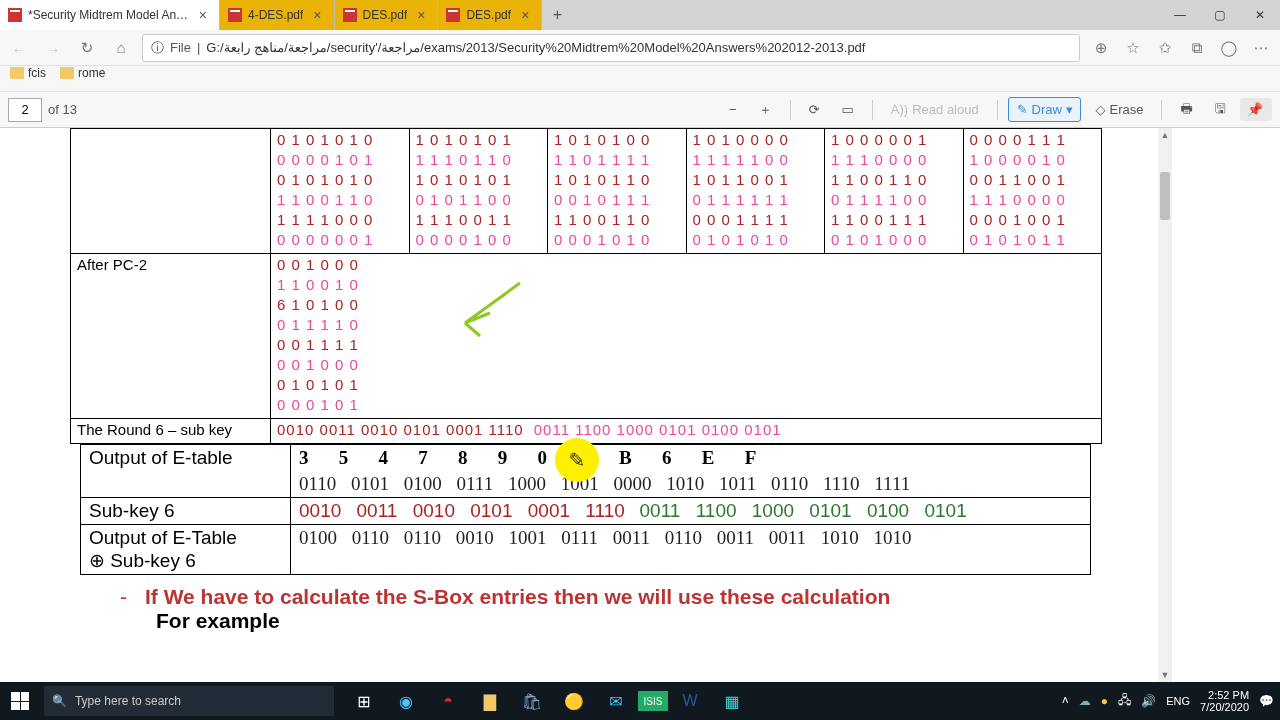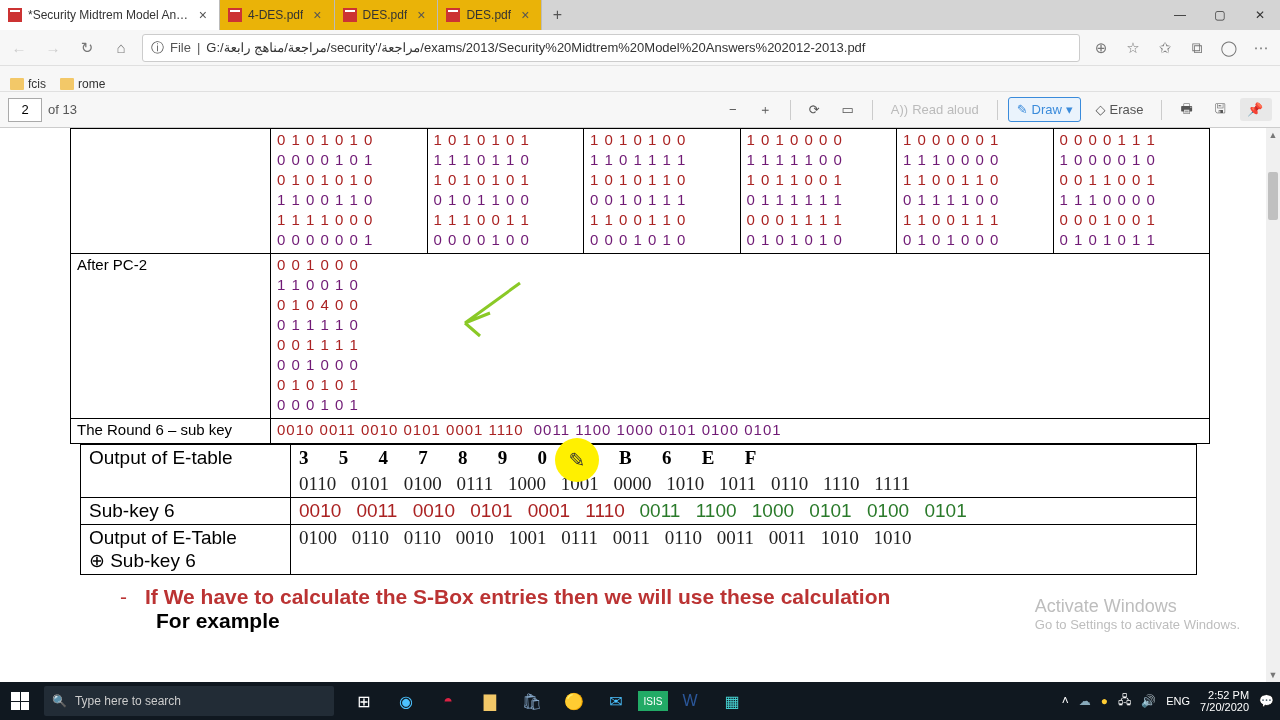--- a/index.html
+++ b/index.html
@@ -20,42 +20,42 @@
 
 .addrbar { height:36px; background:#f7f7f7; border-bottom:1px solid #e0e0e0; display:flex; align-items:center; padding:0 6px; gap:8px; }
 .navicon { width:26px; height:26px; display:flex; align-items:center; justify-content:center; color:#777; font-size:15px; border-radius:4px; }
 .navicon.muted { color:#ccc; }
 .urlbox { flex:1; height:28px; border:1px solid #ccc; border-radius:3px; background:#fff; display:flex; align-items:center; padding:0 8px; gap:6px; font-size:13px; color:#555; }
 .urlbox .file-label { color:#555; }
 .urlbox .url { color:#333; }
 .addricons { display:flex; gap:6px; }
 
 
-.bookbar { height:26px; background:#f7f7f7; border-bottom:1px solid #e0e0e0; display:flex; align-items:flex-end; padding:0 10px; gap:14px; font-size:12px; }
+.bookbar { height:26px; background:#f7f7f7; border-bottom:1px solid #e0e0e0; display:flex; align-items:flex-start; padding:0 10px; gap:14px; font-size:12px; }
 .bookitem { display:flex; align-items:center; gap:4px; color:#333; }
 .folder-icon { width:14px; height:12px; background:#f3c868; border-radius:1px; display:inline-block; }
 
 
 .pdfbar { height:36px; background:#f7f7f7; border-bottom:1px solid #ccc; display:flex; align-items:center; padding:0 8px; font-size:13px; color:#555; gap:6px; }
 .pginput { width:34px; height:24px; border:1px solid #aaa; text-align:center; font-size:13px; }
 .pdftool { display:flex; align-items:center; gap:4px; padding:4px 8px; border-radius:3px; }
 .pdftool.active { border:1px solid #3a8bdb; color:#3a8bdb; background:#eaf3fc; }
 .spacer { flex:1; }
 .sep { width:1px; height:20px; background:#ccc; margin:0 4px; }
 
 
-.content { width:1280px; height:554px; overflow:hidden; position:relative; background:#fff; }
+.content { width:1172px; height:554px; overflow:hidden; position:relative; background:#fff; }
 .page { padding:0 70px 0 70px; font-family:"Times New Roman",serif; }
 
 
 table.bitgrid { border-collapse:collapse; width:100%; margin-top:0; }
 table.bitgrid td { border:1px solid #000; vertical-align:top; padding:2px 6px; font-size:15px; }
 .bits { font-family:"Courier New",monospace; font-size:15px; letter-spacing:1px; line-height:18px; }
 .bits .r { color:#aa2222; }
-.bits .g { color:#701a75;text-align:center; }
+.bits .g { color:#ec4899;text-align:center; }
 
 .bullet-line { margin:14px 0 6px 30px; font-size:22px; }
 .bullet-line .dash { color:#bb3333; margin-right:18px; }
 .bullet-line .txt { color:#bb3333; }
 
 table.etable { border-collapse:collapse; width:98%; margin-left:10px; }
 table.etable td { border:1px solid #000; padding:2px 8px; font-size:19px; font-family:"Times New Roman",serif; vertical-align:top; }
 .hex { font-family:"Courier New",monospace; letter-spacing:4px; font-weight:bold; }
 .bits4 { font-family:"Courier New",monospace; font-size:18px; word-spacing:10px; color:#222; }
 .bits4.redgreen span.r { color:#aa2222; }
@@ -199,21 +199,21 @@
         <td>
               <div class="bits" id="col4"><span class="r">1 0 0 0 0 0 1</span><br><span class="g">1 1 1 0 0 0 0</span><br><span class="r">1 1 0 0 1 1 0</span><br><span class="g">0 1 1 1 1 0 0</span><br><span class="r">1 1 0 0 1 1 1</span><br><span class="g">0 1 0 1 0 0 0</span><br></div>
             </td>
         <td>
               <div class="bits" id="col5"><span class="r">0 0 0 0 1 1 1</span><br><span class="g">1 0 0 0 0 1 0</span><br><span class="r">0 0 1 1 0 0 1</span><br><span class="g">1 1 1 0 0 0 0</span><br><span class="r">0 0 0 1 0 0 1</span><br><span class="g">0 1 0 1 0 1 1</span><br></div>
             </td>
       </tr>
       <tr>
         <td><span>After PC-2</span></td>
         <td colspan="6">
-              <div class="bits" id="afterpc2"><span class="r">0 0 1 0 0 0</span><br><span class="g">1 1 0 0 1 0</span><br><span class="r">0 1 0 4 0 0</span><br><span class="g">0 1 1 1 1 0</span><br><span class="r">0 0 1 1 1 1</span><br><span class="g">0 0 1 0 0 0</span><br><span class="r">0 1 0 1 0 1</span><br><span class="g">0 0 0 1 0 1</span><br></div>
+              <div class="bits" id="afterpc2"><span class="r">0 0 1 0 0 0</span><br><span class="g">1 1 0 0 1 0</span><br><span class="r">6 1 0 1 0 0</span><br><span class="g">0 1 1 1 1 0</span><br><span class="r">0 0 1 1 1 1</span><br><span class="g">0 0 1 0 0 0</span><br><span class="r">0 1 0 1 0 1</span><br><span class="g">0 0 0 1 0 1</span><br></div>
           <svg class="green-arrow" style="top:150px;left:450px" width="90" height="70">
                 <path d="M70 5 L15 45 L40 35 M15 45 L30 58" stroke="#8ac926" stroke-width="3" fill="none"></path>
               </svg>
         </td>
       </tr>
       <tr>
         <td><span>The Round 6 – sub key</span></td>
         <td colspan="6"><span class="bits"><span class="r">0010 0011 0010 0101 0001 1110</span> <span class="g">0011 1100 1000 0101 0100 0101</span></span></td>
       </tr>
     </tbody>
@@ -239,24 +239,20 @@
       </tr>
     </tbody>
       </table>
 
     <div class="ifline"><span class="dash">-</span><span class="red">If We have to calculate the S-Box entries then we will use these calculation</span></div>
     <div class="forex">For example</div>
   </div>
 
   <div class="pen-cursor">✎</div>
 
-  <div class="activate">
-    <div>Activate Windows</div>
-    <div class="l2">Go to Settings to activate Windows.</div>
-  </div>
 
   <div class="vscroll">
     <div class="arr top">▲</div>
     <div class="thumb"></div>
     <div class="arr bot">▼</div>
   </div>
 </div>
 
 <div class="taskbar">
   <div class="start">

